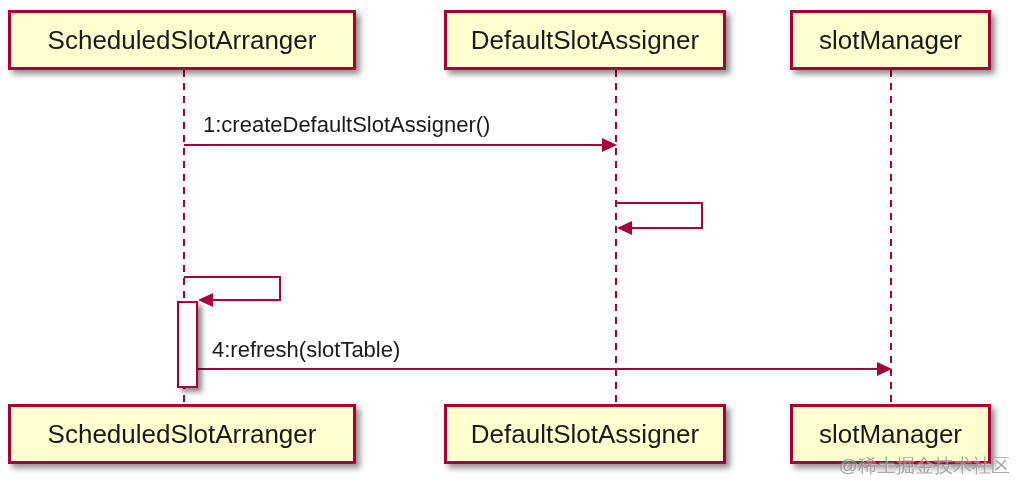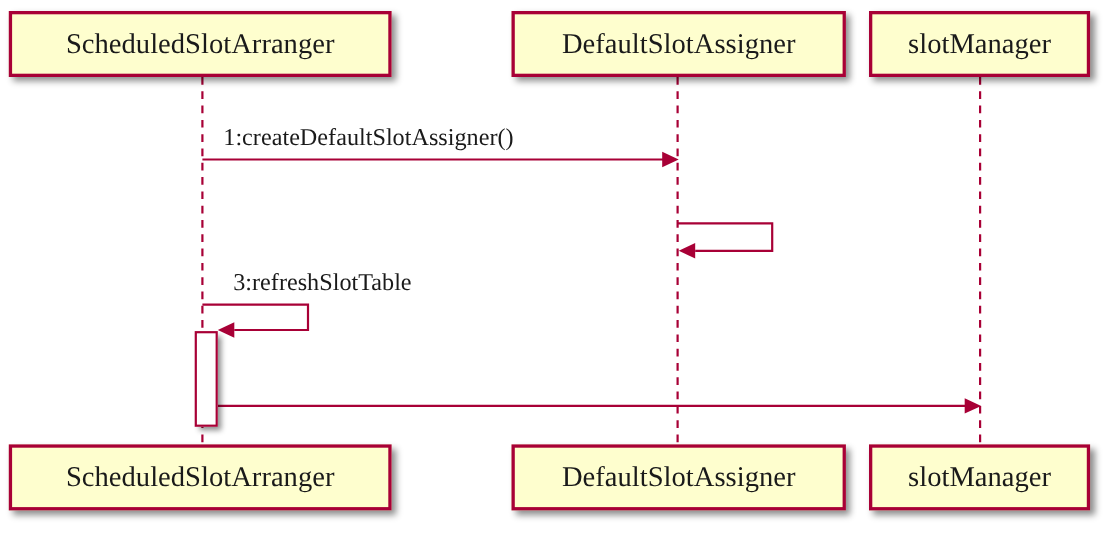--- a/index.html
+++ b/index.html
@@ -15,21 +15,20 @@
   body {
     font-family: "Liberation Sans", "DejaVu Sans", sans-serif;
     color: var(--text);
   }
   .diagram {
     position: relative;
     width: 1016px;
     height: 494px;
     background: var(--background);
     overflow: hidden;
-    font-family: Liberation Serif, serif;
   }
   .lines {
     position: absolute;
     left: 0; top: 0;
     width: 1016px;
     height: 494px;
     color: var(--line);
   }
   .lines .stroke {
     stroke: var(--line);
@@ -55,21 +54,21 @@
     display: flex;
     align-items: center;
     justify-content: center;
     font-size: 26px;
     color: var(--text);
     white-space: nowrap;
   }
   .participant.top { top: 10px; }
   .participant.bottom { top: 404px; }
   .p1 { left: 8px;   width: 348px; }
-  .p2 { left: 465px; width: 304px; }
+  .p2 { left: 444px; width: 282px; }
   .p3 { left: 790px; width: 201px; justify-content: center; }
   .activation {
     position: absolute;
     left: 177px;
     top: 301px;
     width: 21px;
     height: 87px;
     background: #FFFFFF;
     border: 2px solid var(--participant-border);
     box-shadow: 4px 4px 5px rgba(0,0,0,0.45);
@@ -141,16 +140,17 @@
     <span>ScheduledSlotArranger</span>
   </div>
   <div class="participant bottom p2">
     <span>DefaultSlotAssigner</span>
   </div>
   <div class="participant bottom p3">
     <span>slotManager</span>
   </div>
 
   <div class="msg-label" style="left:203px; top:112px;">1:createDefaultSlotAssigner()</div>
-  <div class="msg-label" style="left:212px; top:244px;">3:refreshSlotTable</div>
+  <div class="msg-label" style="left:212px; top:337px;">4:refresh(slotTable)</div>
 
+  <div class="watermark">@稀土掘金技术社区</div>
 
 </div>
 
 </body></html>

